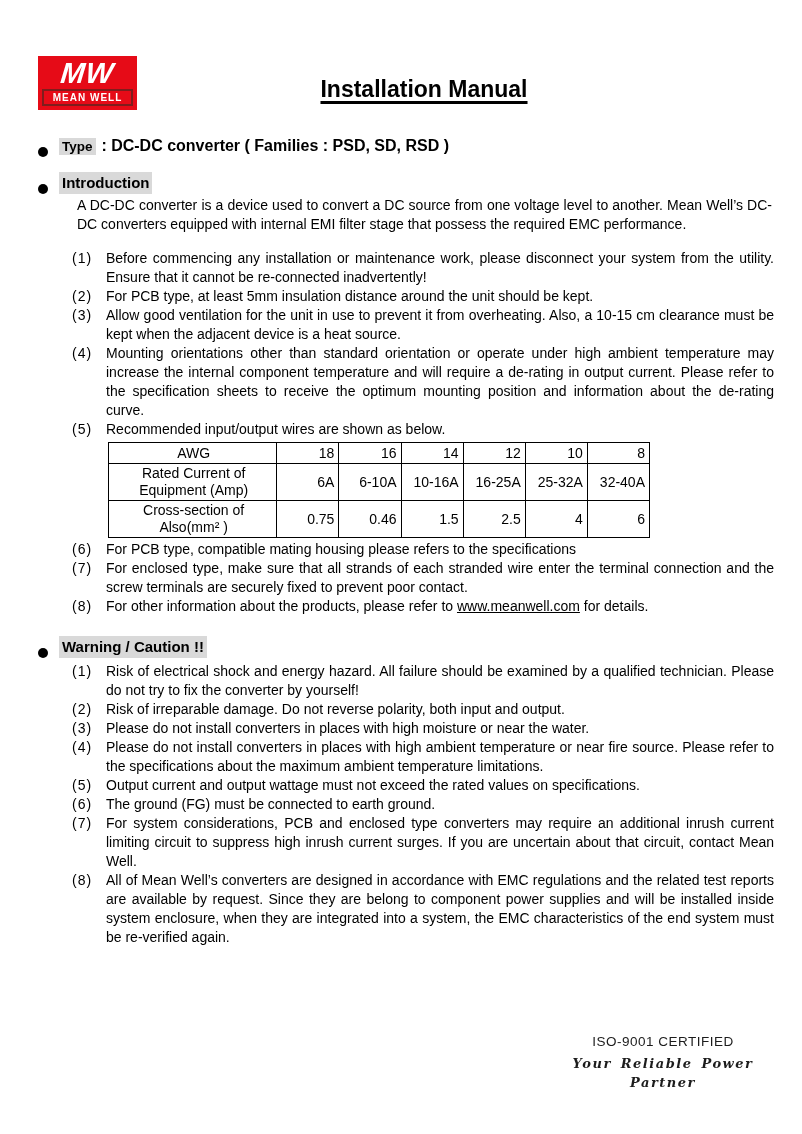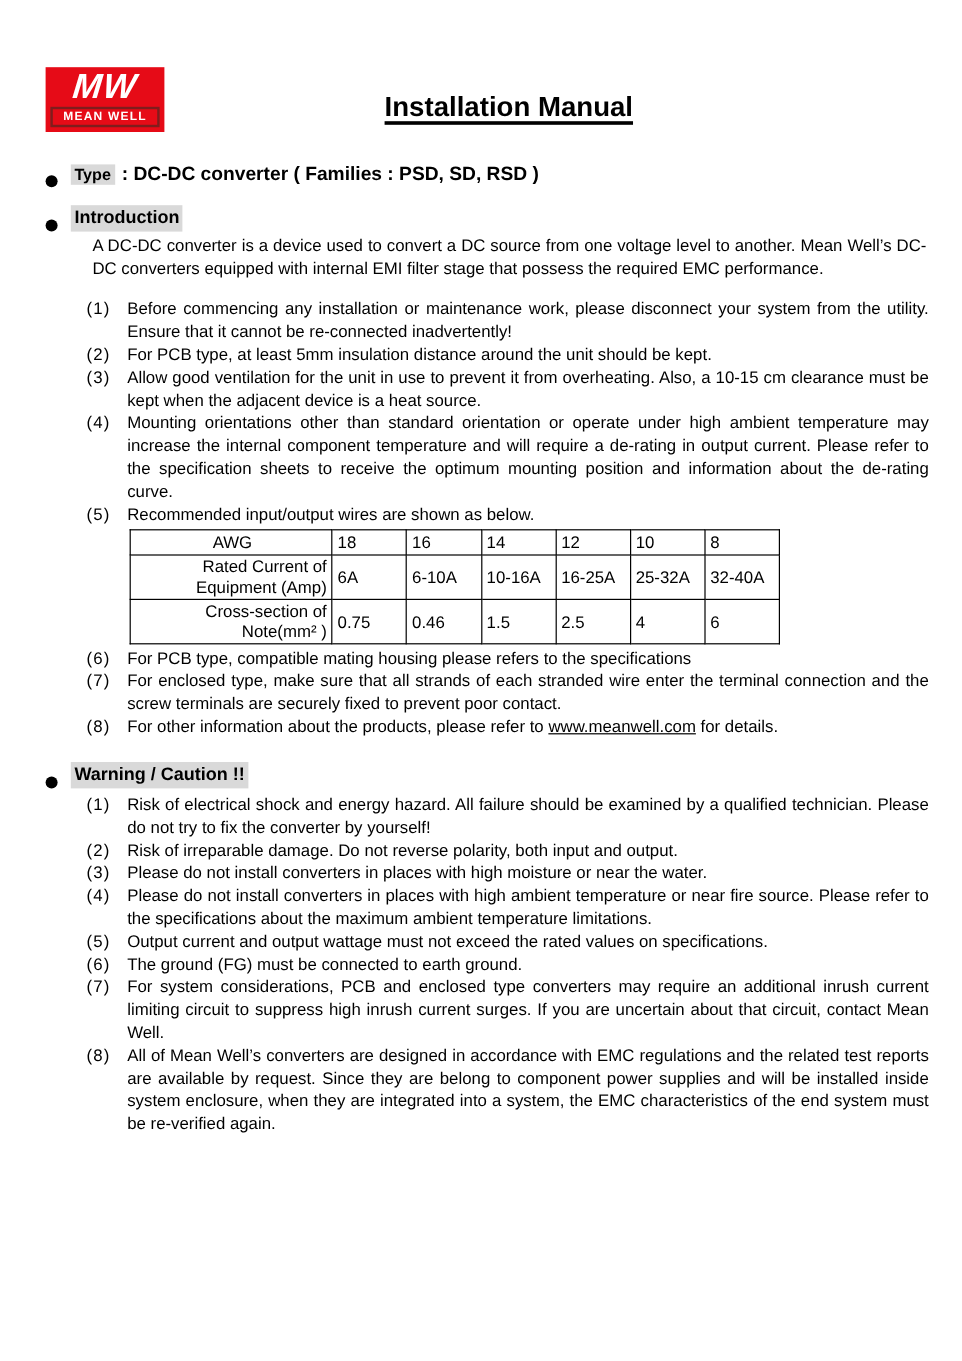--- a/index.html
+++ b/index.html
@@ -45,22 +45,22 @@
   .sec { margin-top:15px; }
   .items { margin:2px 28px 0 72px; }
   .item { display:flex; }
   .item-num { flex:none; width:34px; letter-spacing:1px; }
   .item-text { flex:1; text-align:justify; }
   .link { text-decoration:underline; }
 
   
   .wire-table { border-collapse:collapse; margin:3px 0 2px 108px; width:542px;border-radius:18px; }
   .wire-table td { border:1.4px solid #000; font-size:14px; padding:0 4px; }
-  .wire-table .lbl { width:168px; text-align:right; padding-left:6px; line-height:17px; }
-  .wire-table .val { width:62px; text-align:left; }
+  .wire-table .lbl { width:168px; text-align:center; padding-left:6px; line-height:17px; }
+  .wire-table .val { width:62px; text-align:right; }
   .wire-table .hrow td { height:21px; }
   .wire-table .drow td { height:37px; }
   .note-cell { padding:3px 6px 4px 6px !important; }
   .note-line1 { line-height:20px; }
   .note-line2 { line-height:20px; padding-left:52px; }
 
   
   .footer { position:absolute; top:1033px; left:543px; width:240px; text-align:center; color:#1c1c1c; }
   .footer-cert { font-size:13.5px; letter-spacing:0.5px; line-height:17px; }
   .footer-slogan {
@@ -137,21 +137,21 @@
         <tr class="drow">
           <td class="lbl">Rated Current of Equipment (Amp)</td>
           <td class="val">6A</td>
           <td class="val">6-10A</td>
           <td class="val">10-16A</td>
           <td class="val">16-25A</td>
           <td class="val">25-32A</td>
           <td class="val">32-40A</td>
         </tr>
         <tr class="drow">
-          <td class="lbl">Cross-section of Note(mm² )</td>
+          <td class="lbl">Cross-section of Also(mm² )</td>
           <td class="val">0.75</td>
           <td class="val">0.46</td>
           <td class="val">1.5</td>
           <td class="val">2.5</td>
           <td class="val">4</td>
           <td class="val">6</td>
         </tr>
       </tbody>
     </table>
 
@@ -207,14 +207,18 @@
         <span class="item-num">(7)</span>
         <div class="item-text">For system considerations, PCB and enclosed type converters may require an additional inrush current limiting circuit to suppress high inrush current surges. If you are uncertain about that circuit, contact Mean Well.</div>
       </div>
       <div class="item">
         <span class="item-num">(8)</span>
         <div class="item-text">All of Mean Well’s converters are designed in accordance with EMC regulations and the related test reports are available by request. Since they are belong to component power supplies and will be installed inside system enclosure, when they are integrated into a system, the EMC characteristics of the end system must be re-verified again.</div>
       </div>
     </div>
   </div>
 
+  <div class="footer">
+    <div class="footer-cert">ISO-9001 CERTIFIED</div>
+    <div class="footer-slogan">Your Reliable Power Partner</div>
+  </div>
 
 </div>
 
 </body></html>

